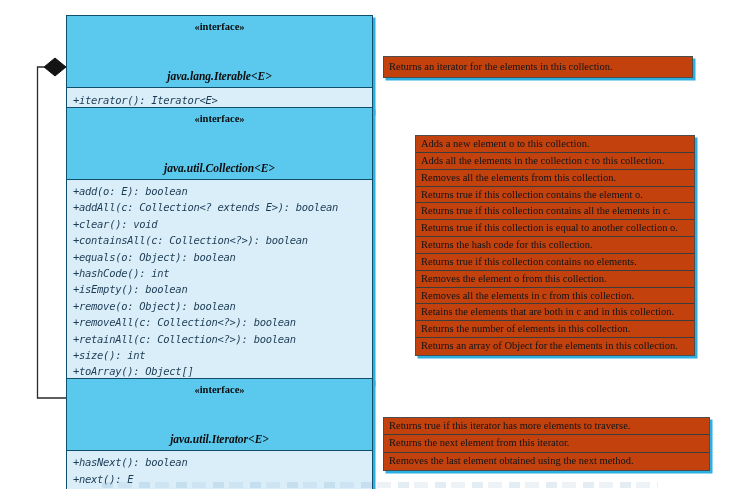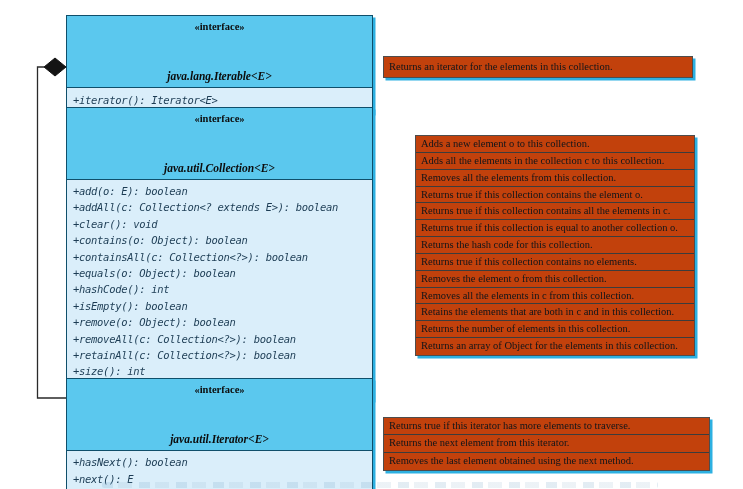--- a/index.html
+++ b/index.html
@@ -86,21 +86,20 @@
   <div class="uml-box" id="box-collection" style="left:66px;top:107px;width:307px;">
     <div class="uml-head">
       <div class="stereo">«interface»</div>
       <div class="cname">java.util.Collection&lt;E&gt;</div>
     </div>
     <ul class="methods">
 
     <li>+add(o: E): boolean</li>
         <li>+addAll(c: Collection&lt;? extends E&gt;): boolean</li>
         <li>+clear(): void</li>
-        <li>+contains(o: Object): boolean</li>
         <li>+containsAll(c: Collection&lt;?&gt;): boolean</li>
         <li>+equals(o: Object): boolean</li>
         <li>+hashCode(): int</li>
         <li>+isEmpty(): boolean</li>
         <li>+remove(o: Object): boolean</li>
         <li>+removeAll(c: Collection&lt;?&gt;): boolean</li>
         <li>+retainAll(c: Collection&lt;?&gt;): boolean</li>
         <li>+size(): int</li>
         <li>+toArray(): Object[]</li>
       </ul>

